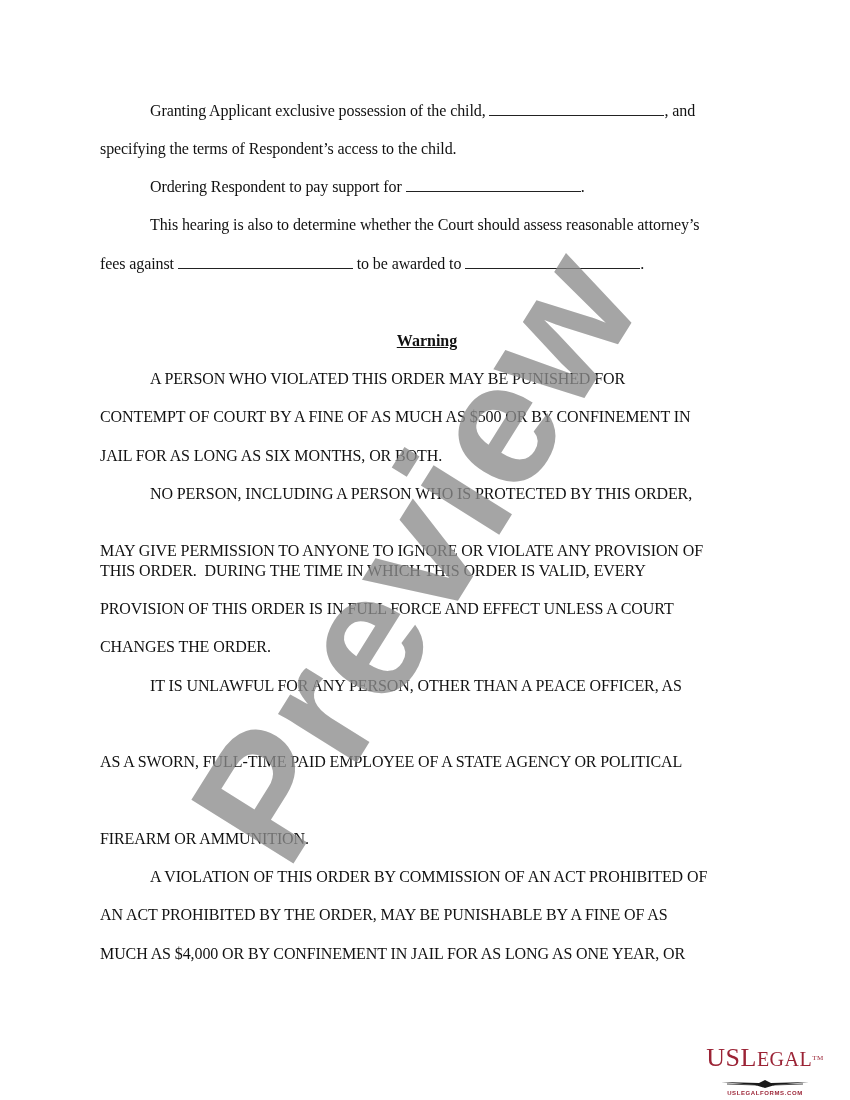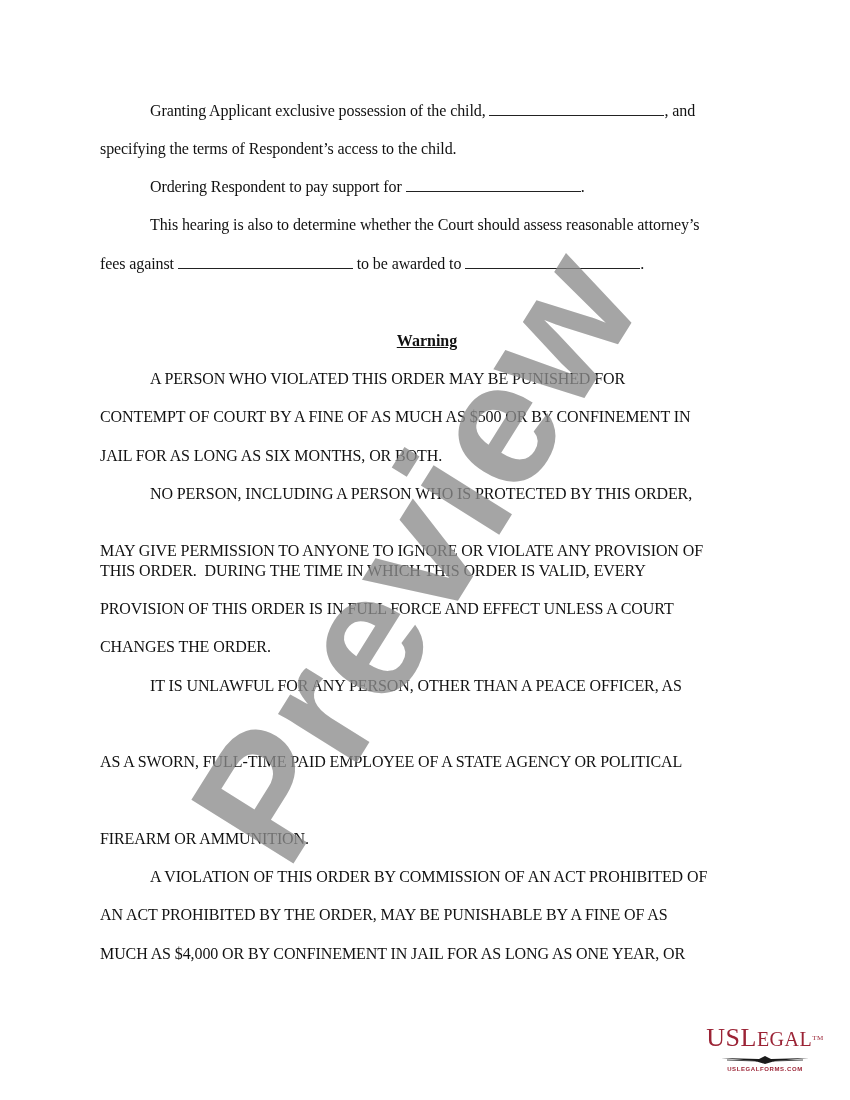--- a/index.html
+++ b/index.html
@@ -11,21 +11,21 @@
   .indent { left: 150px; }
   .heading { position: absolute; left: 0; width: 850px; text-align: center;
              font-weight: bold; text-decoration: underline; font-size: 16px; line-height: 20px; }
   .blank { display: inline-block; border-bottom: 1px solid #222; height: 14px; vertical-align: baseline; }
   .watermark { position: absolute; left: 415px; top: 555px; transform: translate(-50%, -50%) rotate(-58deg);
                font-family: "Liberation Sans", "DejaVu Sans", sans-serif; font-weight: bold;
                font-size: 175px; color: rgba(140,140,140,0.78); letter-spacing: 2px;
                white-space: nowrap; pointer-events: none; line-height: 1; }
   .logo { position: absolute; left: 706px; top: 1024px; width: 118px; text-align: center; }
   .logo-main { font-family: "Liberation Serif", "DejaVu Serif", serif; font-size: 26px;
-               color: #9b2335; line-height: 28px; letter-spacing: 0.5px; }
+               color: #9b2335; line-height: 36px; letter-spacing: 0.5px; margin-top: 16px; }
   .logo-main .small { font-size: 20px; }
   .logo-tm { font-size: 7px; vertical-align: top; color: #9b2335; }
   .logo-wing { display: block; margin: 2px auto 0; }
   .logo-url { font-family: "Liberation Sans", "DejaVu Sans", sans-serif; font-size: 6px;
               color: #9b2335; letter-spacing: 0.6px; margin-top: 1px; font-weight: bold; }
 </style>
 </head>
 <body>
 
 <div class="page">

